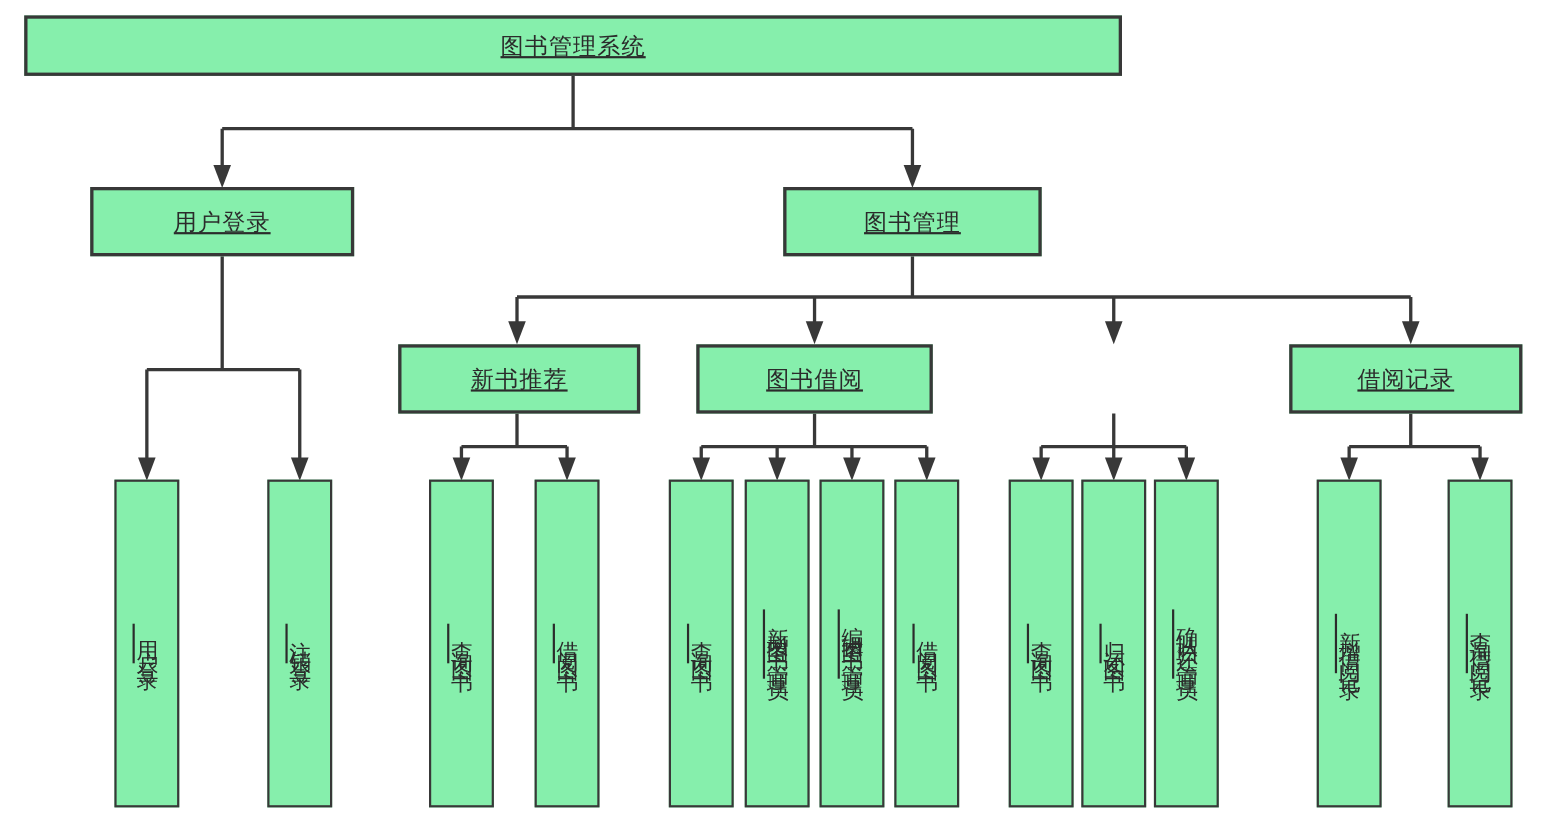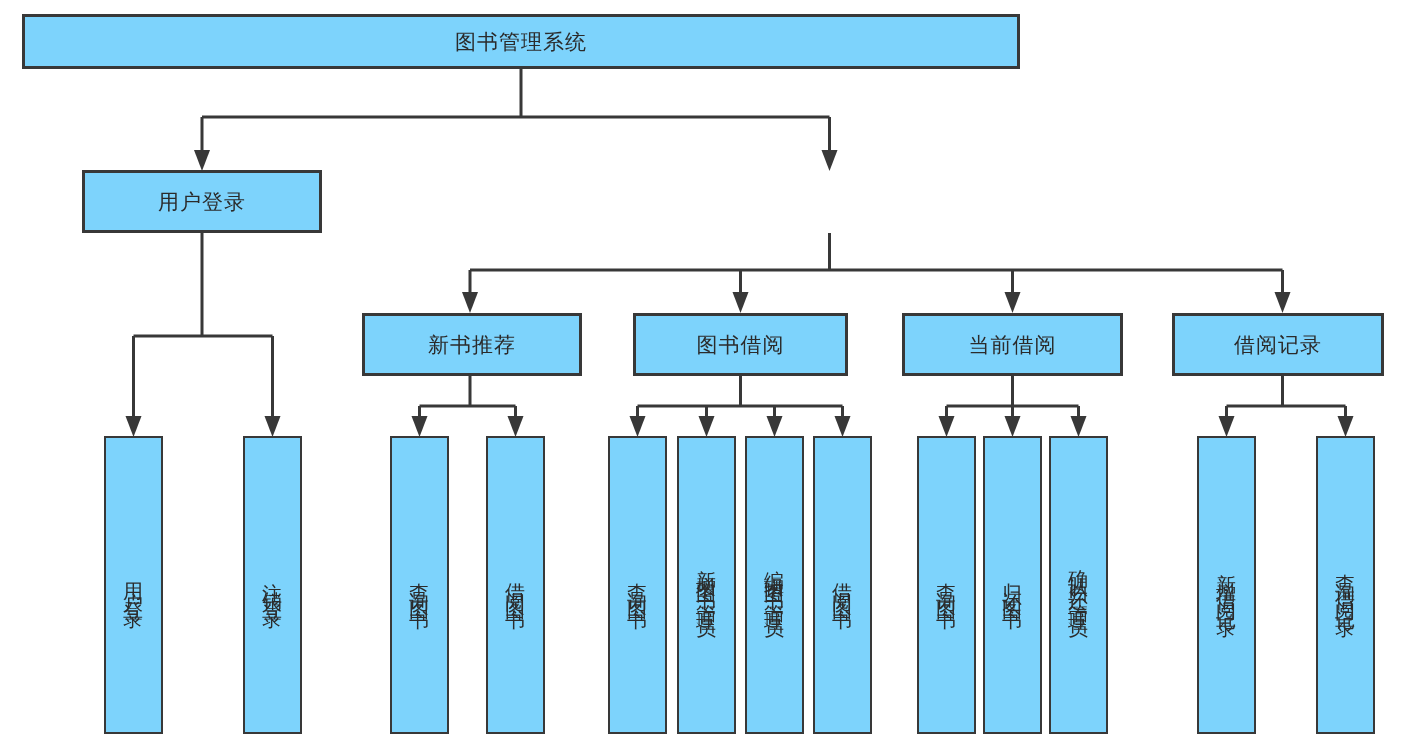--- a/index.html
+++ b/index.html
@@ -8,29 +8,30 @@
     width:1405px; height:747px;
     background:#ffffff;
     overflow:hidden;
     font-family:"Liberation Sans","DejaVu Sans",sans-serif;
   }
   svg.connectors { position:absolute; left:0; top:0; z-index:0; }
   .ln { stroke:var(--line,#383838); stroke-width:3; fill:none; }
   .ah { fill:var(--line,#383838); stroke:none; }
   .box {
     position:absolute;
-    background:#7dd3fc;
+    background:#86efac;
     border:3px solid var(--line,#383838);
     box-sizing:border-box;
     display:flex; align-items:center; justify-content:center;
     color:var(--text,#2b2b2b);
     font-size:21px;
     letter-spacing:1px;
     z-index:1;
     text-align:left;
+    text-decoration:underline;
   }
   .leaf { border-width:2px; }
   .vlabel {
     writing-mode:vertical-rl;
     text-orientation:mixed;
     font-size:20px;
     letter-spacing:9px;
     line-height:1;
     white-space:nowrap;
   }
@@ -85,24 +86,24 @@
     <polygon class="ah" points="938.5,416 954.5,416 946.5,437"></polygon>
     <polygon class="ah" points="1004.5,416 1020.5,416 1012.5,437"></polygon>
     <polygon class="ah" points="1070.5,416 1086.5,416 1078.5,437"></polygon>
     <polygon class="ah" points="1218.5,416 1234.5,416 1226.5,437"></polygon>
     <polygon class="ah" points="1337.5,416 1353.5,416 1345.5,437"></polygon>
   </svg>
 
   <div class="box" style="left:22px; top:14px; width:998px; height:55px;">图书管理系统</div>
 
   <div class="box" style="left:82px; top:170px; width:240px; height:63px;">用户登录</div>
+  <div class="box" style="left:712px; top:170px; width:235px; height:63px;">图书管理</div>
 
   <div class="box" style="left:362px; top:313px; width:220px; height:63px;">新书推荐</div>
   <div class="box" style="left:633px; top:313px; width:215px; height:63px;">图书借阅</div>
-  <div class="box" style="left:902px; top:313px; width:221px; height:63px;">当前借阅</div>
   <div class="box" style="left:1172px; top:313px; width:212px; height:63px;">借阅记录</div>
 
   <div class="box leaf" style="left:104px; top:436px; width:59px; height:298px;">
     <span class="vlabel">用户登录</span>
   </div>
   <div class="box leaf" style="left:243px; top:436px; width:59px; height:298px;">
     <span class="vlabel">注销登录</span>
   </div>
 
   <div class="box leaf" style="left:390px; top:436px; width:59px; height:298px;">

